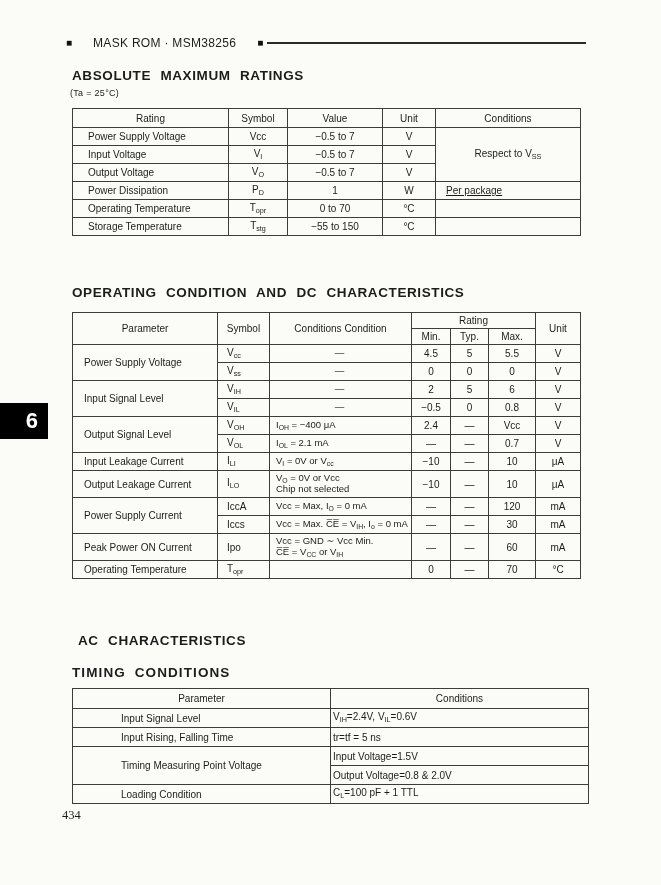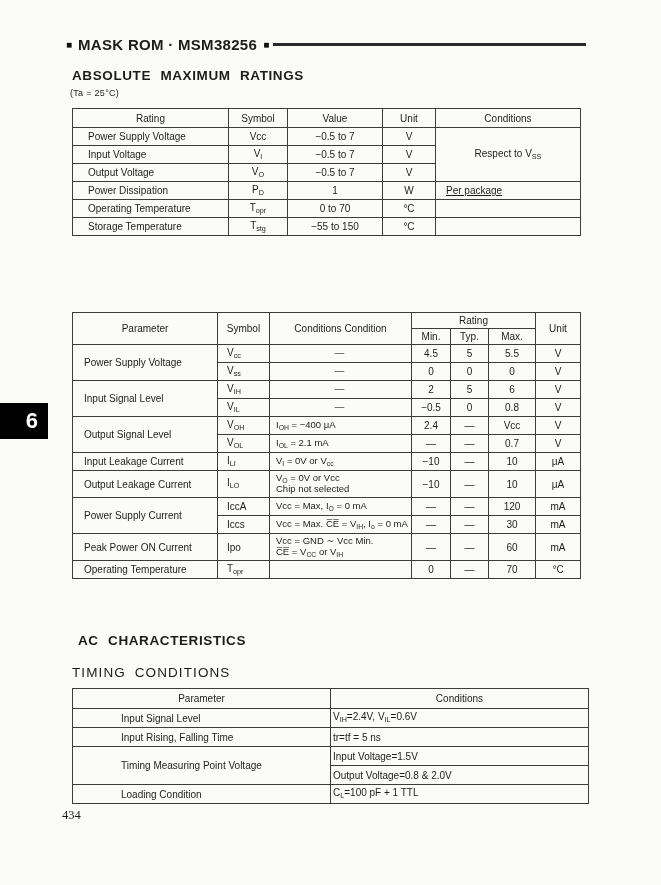--- a/index.html
+++ b/index.html
@@ -8,33 +8,33 @@
     position:relative; width:661px; height:885px; margin:0 auto;
     background:#fbfbf8; color:#1c1c1c; overflow:hidden;
   }
   
   .doc-header {
     position:absolute; left:66px; top:36px; width:520px;
     display:flex; align-items:center;
   }
   .doc-header .bullet { font-size:10px; color:#111; line-height:1; }
   .doc-header .htitle {
-    font-size:15px; font-weight:bold; letter-spacing:0.3px; margin:0 6px;
+    font-size:12px; font-weight:normal; letter-spacing:0.3px; margin:0 21px;
     white-space:nowrap;
   }
   .doc-header .rule { flex:1; height:2.5px; background:#2a2a2a; margin-left:4px; }
 
   .h1 {
     position:absolute; font-size:13.5px; font-weight:bold;
     letter-spacing:0.6px; word-spacing:5px; white-space:nowrap;
   }
   .h1.abs  { left:72px; top:68px; }
   .h1.dc   { left:72px; top:285px; }
   .h1.ac   { left:78px; top:633px; }
-  .h1.tim  { left:72px; top:665px; font-weight:normal; letter-spacing:1.1px; word-spacing:4px; }
+  .h1.tim  { left:72px; top:665px; font-weight:bold; letter-spacing:1.1px; word-spacing:4px; }
   .subtitle { position:absolute; left:70px; top:88px; font-size:9px; letter-spacing:0.3px; }
 
   table { border-collapse:collapse; table-layout:fixed; }
   .tbl { position:absolute; left:72px; background:transparent; }
   .tbl th, .tbl td {
     border:1px solid #3c3c3c; font-size:10px; font-weight:normal;
     text-align:center; vertical-align:middle; padding:1px 2px; overflow:hidden;
   }
   .tbl { border:1.5px solid #262626; }
   sub { font-size:0.72em; vertical-align:-0.28em; }
@@ -142,20 +142,21 @@
     <tr>
       <td class="lft">Storage Temperature</td>
       <td>T<sub>stg</sub></td>
       <td>−55 to 150</td>
       <td>°C</td>
       <td></td>
     </tr>
   </tbody>
     </table>
 
+  <div class="h1 dc">OPERATING CONDITION AND DC CHARACTERISTICS</div>
 
   <table class="tbl" id="dc-table">
     <colgroup>
         <col style="width:145px">
         <col style="width:52px">
         <col style="width:142px">
         <col style="width:39px">
         <col style="width:38px">
         <col style="width:47px">
         <col style="width:45px">

